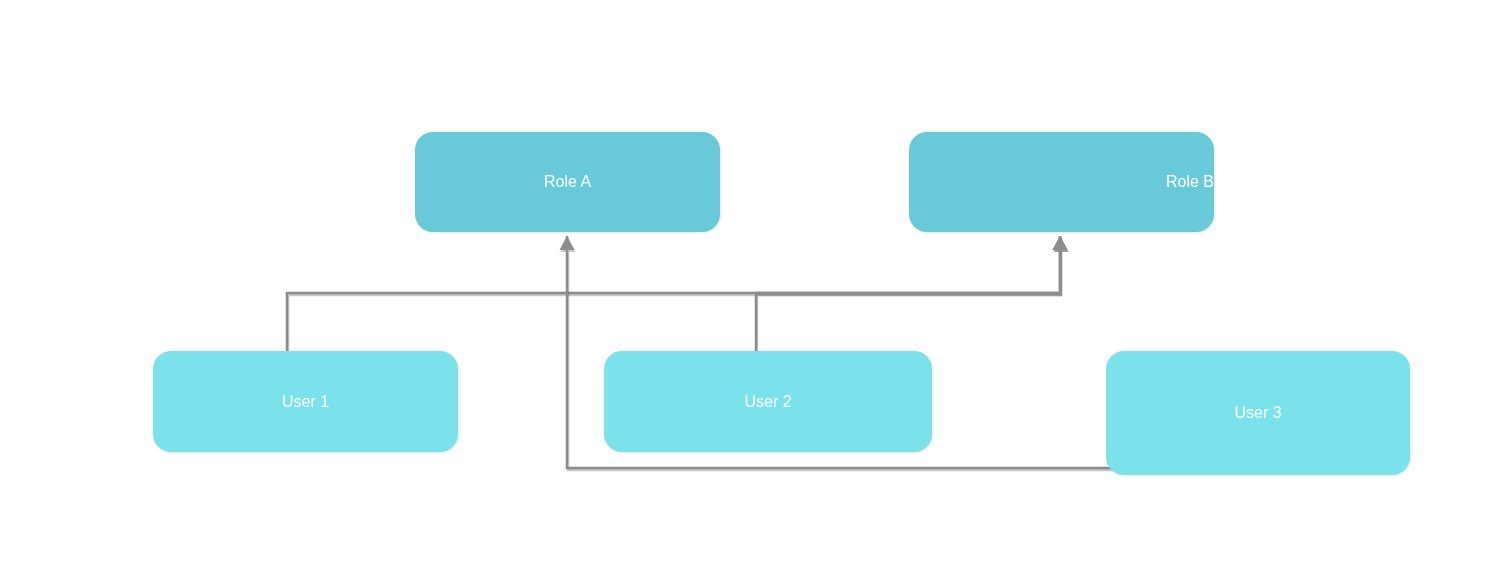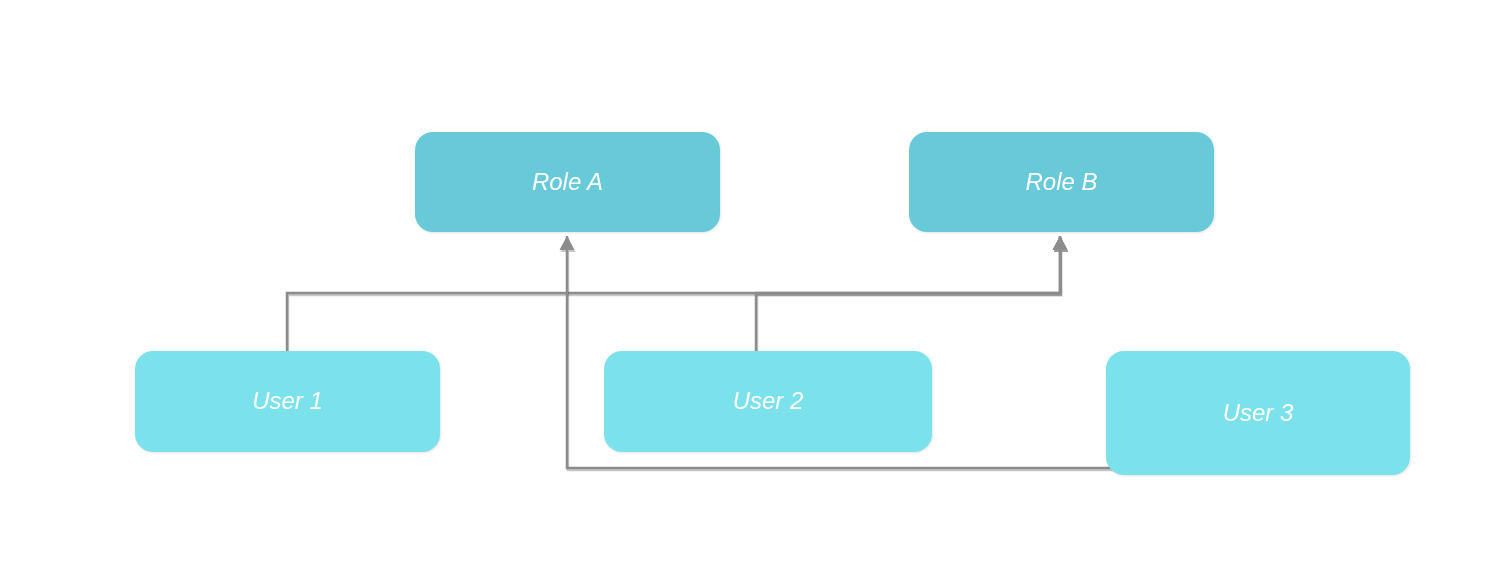--- a/index.html
+++ b/index.html
@@ -41,49 +41,48 @@
     justify-content: center;
     border-radius: 18px;
     box-sizing: border-box;
     filter: drop-shadow(1px 1.5px 0.8px rgba(0,0,0,0.10));
     cursor: default;
   }
   .node.role { background: var(--role-fill, #68cad8); }
   .node.user { background: var(--user-fill, #7be1eb); }
   .node .label {
     color: var(--label-color, #ffffff);
-    font-size: 24px;
+    font-size: 16px;
     line-height: 1.2;
     white-space: nowrap;
     user-select: none;
-    font-style: italic;
   }
 </style>
 </head>
 <body>
 
 <div class="canvas" style="width: 1494px; height: 578px;">
   <svg class="edge-layer" id="edge-layer" xmlns="http://www.w3.org/2000/svg" viewBox="0 0 1494 578">
     <defs>
       <marker id="arrowhead" markerUnits="userSpaceOnUse" markerWidth="16" markerHeight="16" refX="15" refY="8" orient="auto">
         <path d="M1,0.5 L15,8 L1,15.5 Z"></path>
       </marker>
     </defs>
   <polyline points="287,351 287,293 1060,293 1060,236" marker-end="url(#arrowhead)"></polyline>
       <polyline points="756,351 756,293 1060,293 1060,236" marker-end="url(#arrowhead)"></polyline>
       <polyline points="1258,451 1258,468 567,468 567,236" marker-end="url(#arrowhead)"></polyline>
     </svg>
   <div id="node-layer">
       <div class="node role" style="left: 415px; top: 132px; width: 305px; height: 100px;">
         <span class="label">Role A</span>
       </div>
-      <div class="node role" style="left: 909px; top: 132px; width: 305px; height: 100px;">
+      <div class="node role" style="left: 909px; top: 132px; width: 305px; height: 100px; justify-content: flex-end;">
         <span class="label">Role B</span>
       </div>
-      <div class="node user" style="left: 135px; top: 351px; width: 305px; height: 101px;">
+      <div class="node user" style="left: 153px; top: 351px; width: 305px; height: 101px;">
         <span class="label">User 1</span>
       </div>
       <div class="node user" style="left: 604px; top: 351px; width: 328px; height: 101px;">
         <span class="label">User 2</span>
       </div>
       <div class="node user" style="left: 1106px; top: 351px; width: 304px; height: 124px;">
         <span class="label">User 3</span>
       </div>
     </div>
 </div>

